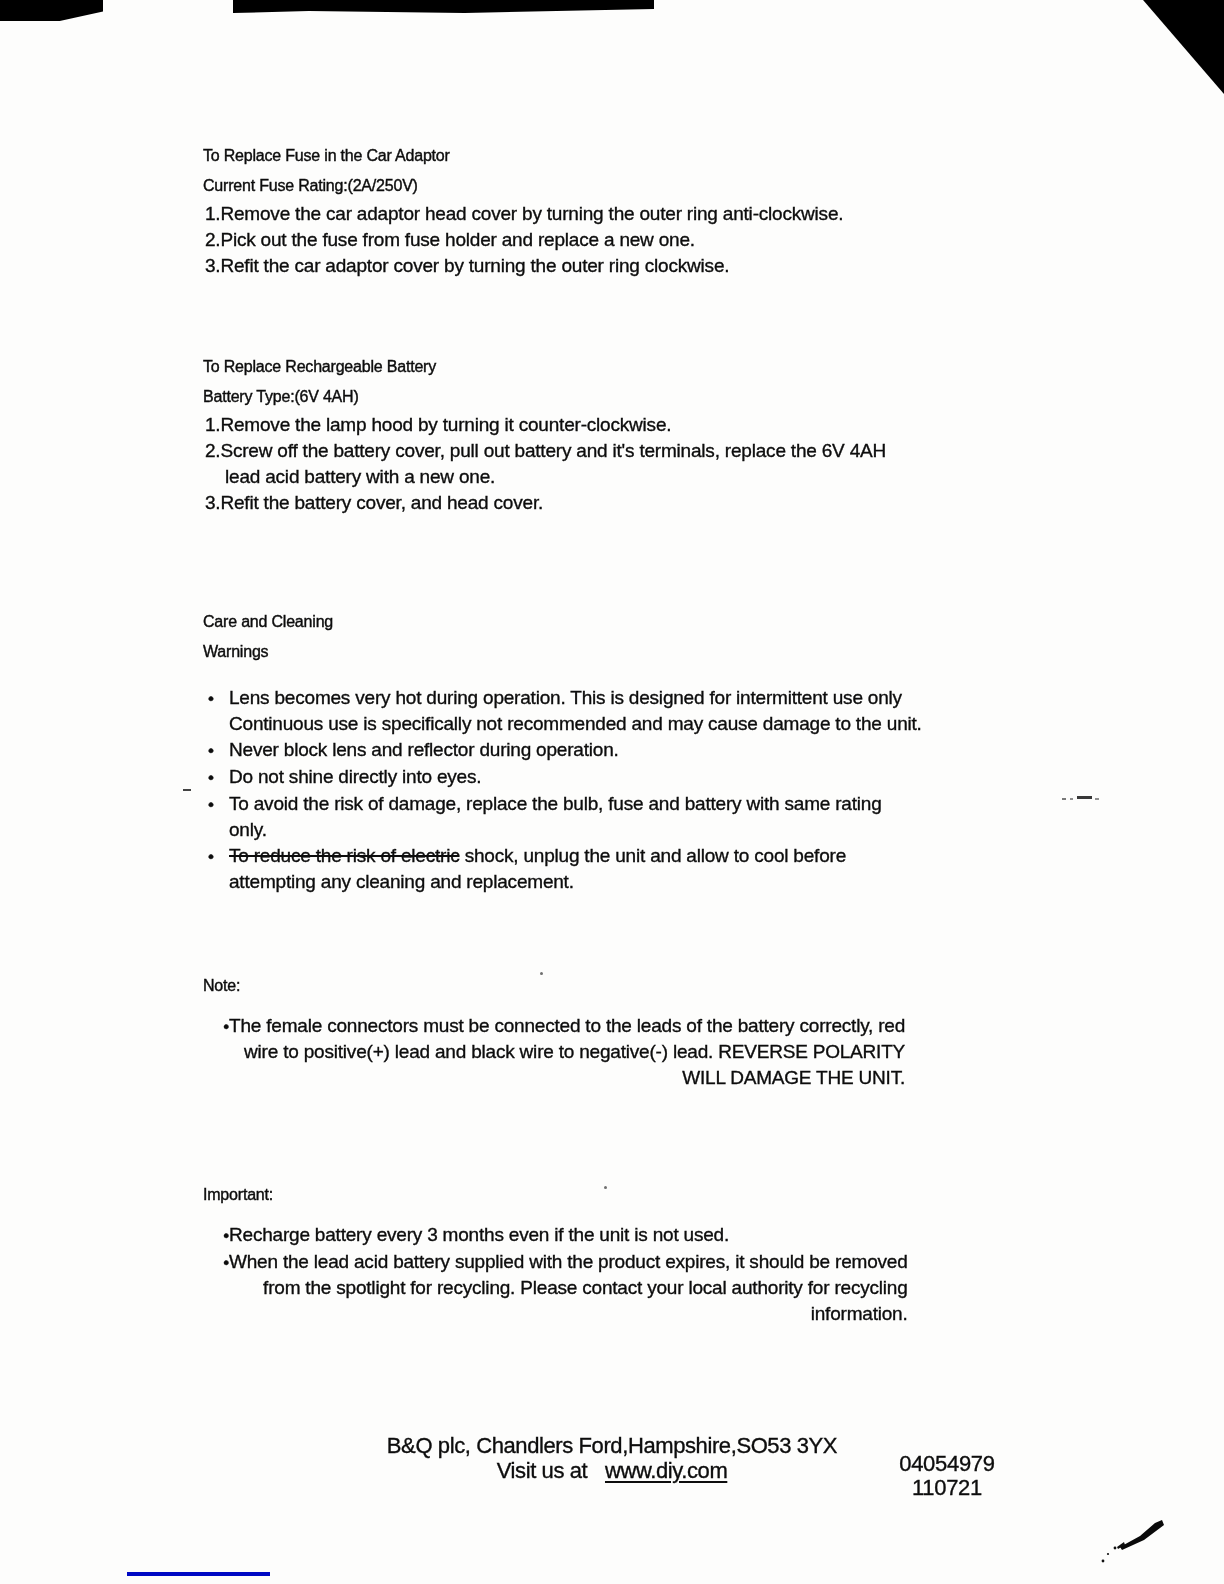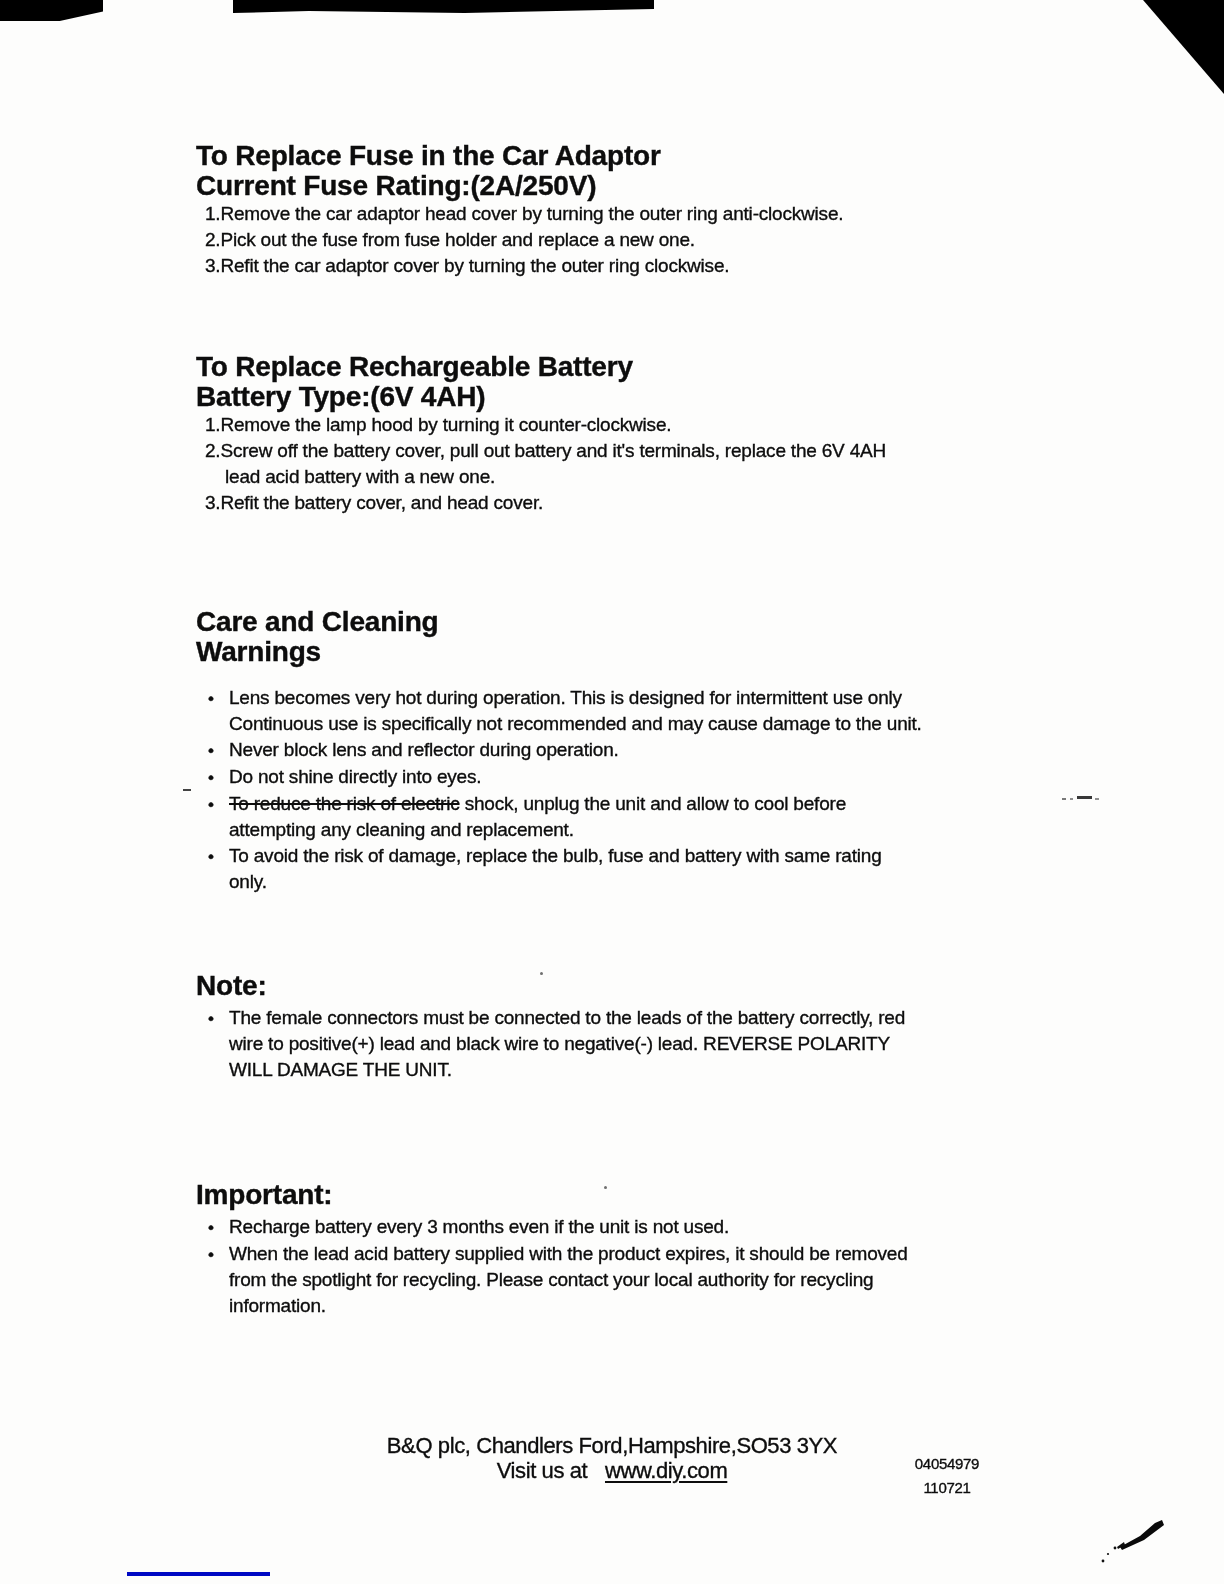--- a/index.html
+++ b/index.html
@@ -6,33 +6,34 @@
   .page{
     position:relative;
     width:1224px;height:1584px;
     background:#fdfdfc;
     font-family:"Liberation Sans", sans-serif;
     color:#0d0d0d;
     overflow:hidden;
   }
   .sec{position:absolute;left:196px;width:860px;}
   .h{
-    font-size:28px;font-weight:bold;line-height:30px;
+    font-size:16px;font-weight:normal;line-height:30px;
     letter-spacing:-0.2px;
+    margin-left:7px;
     -webkit-text-stroke:0.4px currentColor;
   }
   .numlist{}
   .num-item{
     font-size:19px;line-height:26px;letter-spacing:-0.2px;
     padding-left:29px;text-indent:-20px;
     white-space:pre-wrap;
     -webkit-text-stroke:0.35px currentColor;
   }
   .bullets{margin-top:18px;}
-  .bullets.tight{margin-top:4px;}
+  .bullets.tight{margin-top:12px;text-align:right;}
   .bul-row{
     display:flex;
     font-size:19px;line-height:26px;letter-spacing:-0.2px;
     -webkit-text-stroke:0.35px currentColor;
   }
   .marker{flex:0 0 21px;margin-left:12px;}
   .marker::before{content:"\2022";font-size:17px;}
   .bul-text{white-space:pre-wrap;}
   .strike{
     text-decoration:line-through;
@@ -46,21 +47,21 @@
   }
   .weblink{
     text-decoration:underline;
     text-decoration-thickness:2px;
     text-underline-offset:3px;
     margin-left:12px;
   }
   .codes{
     position:absolute;left:897px;top:1452px;width:100px;
     text-align:center;
-    font-size:15px;line-height:24px;letter-spacing:-0.3px;
+    font-size:22px;line-height:24px;letter-spacing:-0.3px;
     -webkit-text-stroke:0.35px currentColor;
   }
   
   .art{position:absolute;background:#000;}
   .art-tl{left:0;top:0;width:103px;height:21px;
     clip-path:polygon(0 0,100% 0,100% 55%,58% 100%,0 100%);}
   .art-tbar{left:233px;top:0;width:421px;height:13px;
     clip-path:polygon(0 0,100% 0,100% 70%,55% 100%,18% 85%,0 100%);}
   .art-tr{left:1136px;top:0;width:88px;height:94px;
     clip-path:polygon(8% 0,100% 0,100% 100%);}
@@ -136,27 +137,27 @@
       <div class="bul-row">
         <span class="marker"></span>
         <span class="bul-text">Never block lens and reflector during operation.</span>
       </div>
       <div class="bul-row">
         <span class="marker"></span>
         <span class="bul-text">Do not shine directly into eyes.</span>
       </div>
       <div class="bul-row">
         <span class="marker"></span>
-        <span class="bul-text"><span class="strike">To reduce the risk of electric</span><span> shock, unplug the unit and allow to cool before
-attempting any cleaning and replacement.</span></span>
+        <span class="bul-text">To avoid the risk of damage, replace the bulb, fuse and battery with same rating
+only.</span>
       </div>
       <div class="bul-row">
         <span class="marker"></span>
-        <span class="bul-text">To avoid the risk of damage, replace the bulb, fuse and battery with same rating
-only.</span>
+        <span class="bul-text"><span class="strike">To reduce the risk of electric</span><span> shock, unplug the unit and allow to cool before
+attempting any cleaning and replacement.</span></span>
       </div>
     </div>
   </div>
 
   <div class="sec" style="top:971px;">
     <div class="h">Note:</div>
     <div class="bullets tight">
       <div class="bul-row">
         <span class="marker"></span>
         <span class="bul-text">The female connectors must be connected to the leads of the battery correctly, red

